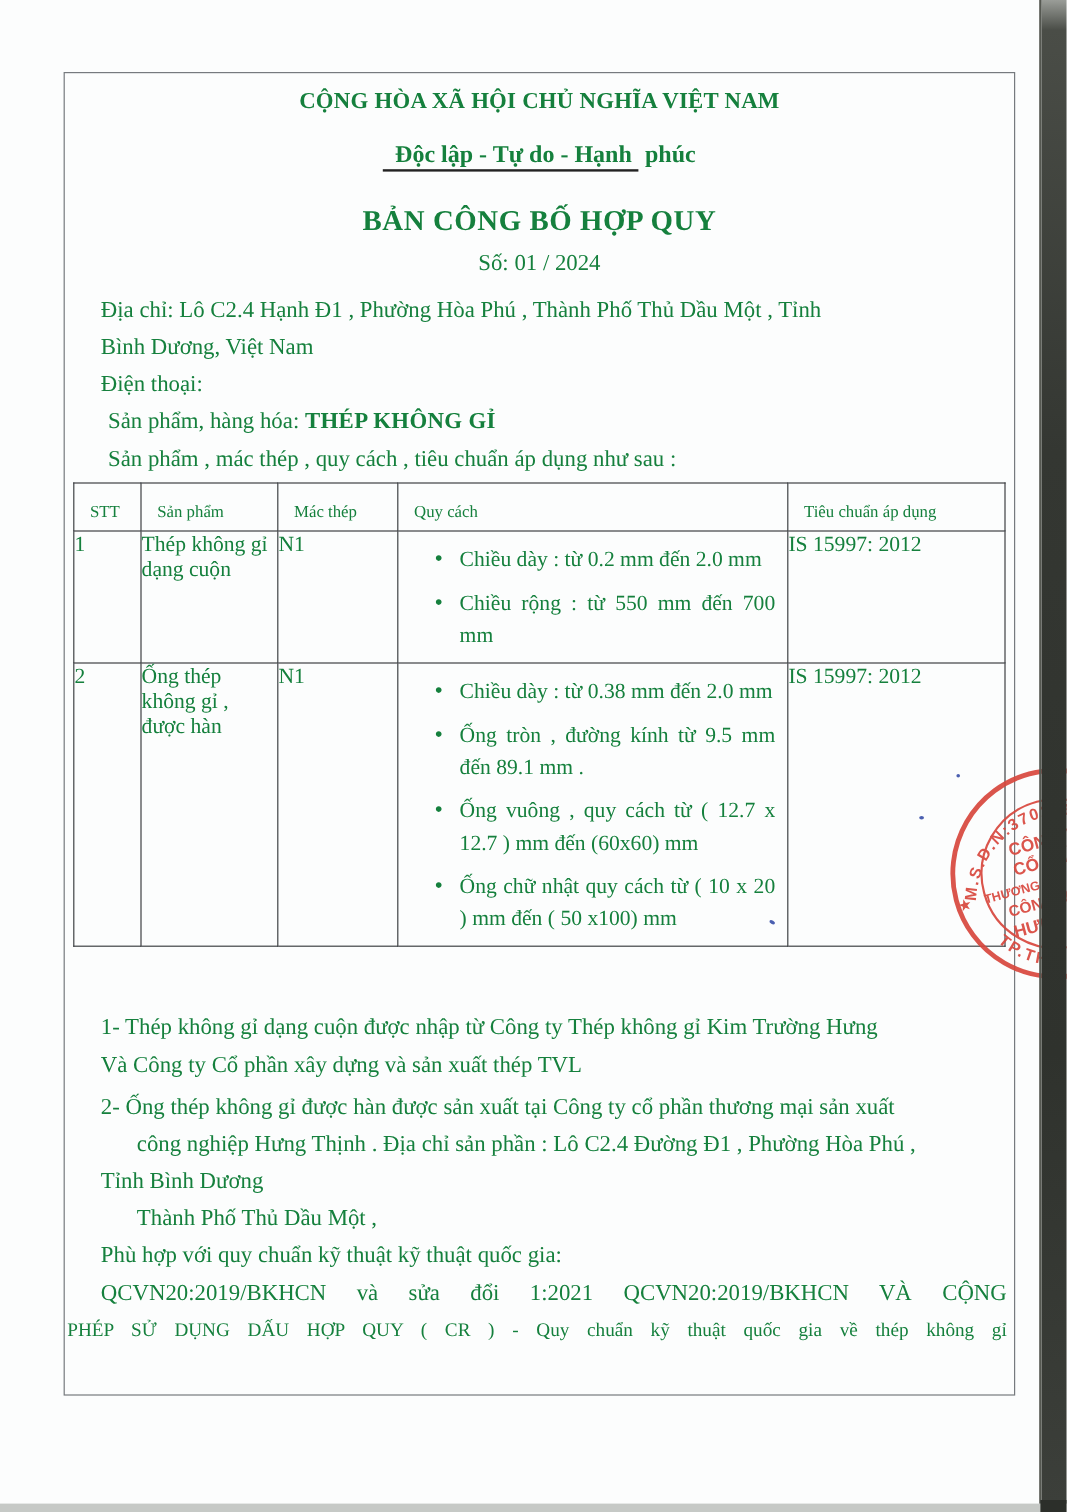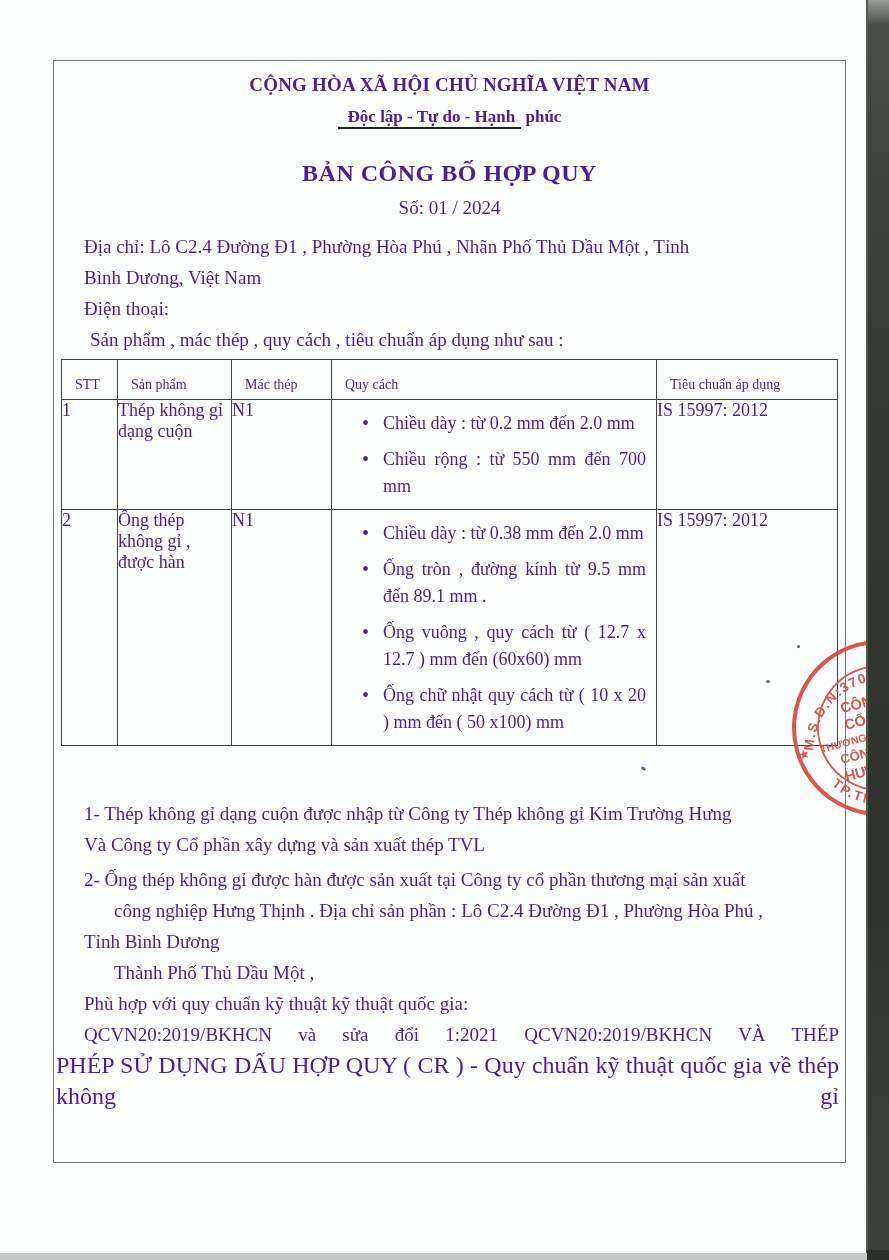--- a/index.html
+++ b/index.html
@@ -2,21 +2,21 @@
 <html><head>
 <meta charset="utf-8">
 <style>
   html,body{margin:0;padding:0;background:#e9eaea;}
   .page{
     position:relative;
     width:889px;height:1260px;
     background:#fcfdfd;
     overflow:hidden;
     font-family:"Liberation Serif","DejaVu Serif",serif;
-    color:#4c1d95;
+    color:#15803d;
   }
   
   .edge-right{
     position:absolute;top:0;right:0;bottom:7px;width:21px;z-index:6;
     background:linear-gradient(180deg,#9a9d98 0%,#4a4d47 2%,#343732 30%,#2f322d 70%,#3c3f3a 100%);
     border-left:2px solid #555851;
   }
   .edge-bottom{
     position:absolute;left:0;right:0;bottom:0;height:7px;z-index:5;
     background:#c6c9c6;
@@ -27,21 +27,21 @@
   }
   
   .frame{
     position:absolute;left:53px;top:60px;width:793px;height:1103px;
     border:1.5px solid #767a7e;
     box-sizing:border-box;
     padding:12px 0 0 0;
   }
   .c{text-align:center;}
   .nat1{font-size:19px;font-weight:bold;line-height:24px;letter-spacing:.2px;}
-  .nat2{font-size:17px;font-weight:bold;line-height:24px;margin-top:8px;}
+  .nat2{font-size:20px;font-weight:bold;line-height:24px;margin-top:20px;}
   .nat2 .ul{border-bottom:2px solid #222;padding:0 6px 1px 10px;}
   .doc-title{font-size:24px;font-weight:bold;line-height:32px;margin-top:28px;letter-spacing:.5px;font-family:Liberation Serif, serif;}
   .doc-no{font-size:19px;line-height:26px;margin-top:6px;}
   .body-block{margin-top:10px;font-size:19px;line-height:31px;}
   .body-block > div{padding:0 14px 0 30px;}
   .indent6{padding-left:36px !important;}
   b.prod{font-weight:bold;letter-spacing:.3px;}
   
   table.spec{
     border-collapse:collapse;
@@ -73,21 +73,21 @@
   }
   ul.specs li::before{
     content:"•";position:absolute;left:8px;top:0;font-size:20px;
   }
   
   .notes{margin-top:52px;font-size:19px;line-height:31px;}
   .notes .n{padding:0 14px 0 30px;}
   .notes .cont{padding-left:60px;}
   .notes .gap{margin-top:4px;}
   .qcvn1{padding:0 6px 0 30px;text-align:justify;text-align-last:justify;font-size:19px;line-height:31px;}
-  .qcvn2{padding:0 6px 0 2px;text-align:justify;text-align-last:justify;font-size:24px;line-height:31px;}
+  .qcvn2{padding:0 6px 0 2px;text-align:justify;text-align-last:justify;font-size:16px;line-height:31px;}
   
   .stamp{position:absolute;left:768px;top:616px;z-index:2;opacity:.92;}
   
   .speck{position:absolute;border-radius:50%;background:#4a5fb0;z-index:3;}
   .speck1{left:766px;top:680px;width:4px;height:3px;}
   .speck2{left:641px;top:767px;width:5px;height:3px;transform:rotate(30deg);}
   .speck3{left:797px;top:645px;width:3px;height:3px;}
 </style>
 </head>
 <body>
@@ -96,23 +96,24 @@
 
   <div class="frame">
 
     <div class="c nat1">CỘNG HÒA XÃ HỘI CHỦ NGHĨA VIỆT NAM</div>
     <div class="c nat2"><span class="ul">Độc lập - Tự do - Hạnh</span><span> phúc</span></div>
 
     <div class="c doc-title">BẢN CÔNG BỐ HỢP QUY</div>
     <div class="c doc-no">Số: 01 / 2024</div>
 
     <div class="body-block">
-      <div>Địa chỉ: Lô C2.4 Đường Đ1 , Phường Hòa Phú , Nhãn Phố Thủ Dầu Một , Tỉnh</div>
+      <div>Địa chỉ: Lô C2.4 Hạnh Đ1 , Phường Hòa Phú , Thành Phố Thủ Dầu Một , Tỉnh</div>
       <div>Bình Dương, Việt Nam</div>
       <div>Điện thoại:</div>
+      <div class="indent6"><span>Sản phẩm, hàng hóa: </span><b class="prod">THÉP KHÔNG GỈ</b></div>
       <div class="indent6">Sản phẩm , mác thép , quy cách , tiêu chuẩn áp dụng như sau :</div>
     </div>
 
     <table class="spec">
       <colgroup>
         <col style="width:56px">
           <col style="width:114px">
           <col style="width:100px">
           <col style="width:325px">
           <col style="width:181px">
@@ -155,21 +156,21 @@
       </table>
 
     <div class="notes">
       <div class="n">1-  Thép không gỉ dạng cuộn được nhập từ Công ty Thép không gỉ Kim Trường Hưng</div>
       <div class="n">Và Công ty Cổ phần xây dựng và sản xuất thép TVL</div>
       <div class="n gap">2-  Ống thép không gỉ được hàn được sản xuất tại Công ty cổ phần thương mại sản xuất</div>
       <div class="n cont">công nghiệp Hưng Thịnh . Địa chỉ sản phần : Lô C2.4 Đường Đ1 , Phường Hòa Phú ,</div>
       <div class="n">Tỉnh Bình Dương</div>
       <div class="n cont">Thành Phố Thủ Dầu Một ,</div>
       <div class="n">Phù hợp với quy chuẩn kỹ thuật kỹ thuật quốc gia:</div>
-      <div class="qcvn1">QCVN20:2019/BKHCN và sửa đổi 1:2021 QCVN20:2019/BKHCN VÀ THÉP</div>
+      <div class="qcvn1">QCVN20:2019/BKHCN và sửa đổi 1:2021 QCVN20:2019/BKHCN VÀ CỘNG</div>
       <div class="qcvn2">PHÉP SỬ DỤNG DẤU HỢP QUY ( CR ) -  Quy chuẩn kỹ thuật quốc gia về thép không gỉ</div>
     </div>
   </div>
 
   <svg class="stamp" width="224" height="224" viewBox="0 0 224 224">
     <g transform="rotate(-15 112 112)" fill="none" stroke="#d8473d">
       <circle cx="112" cy="112" r="86" stroke-width="4"></circle>
       <circle cx="112" cy="112" r="62" stroke-width="1.8"></circle>
       <path id="arcTop" d="M 40 125 A 73 73 0 0 1 184 125" stroke="none"></path>
       <path id="arcBot" d="M 44 142 A 73 73 0 0 0 180 142" stroke="none"></path>

